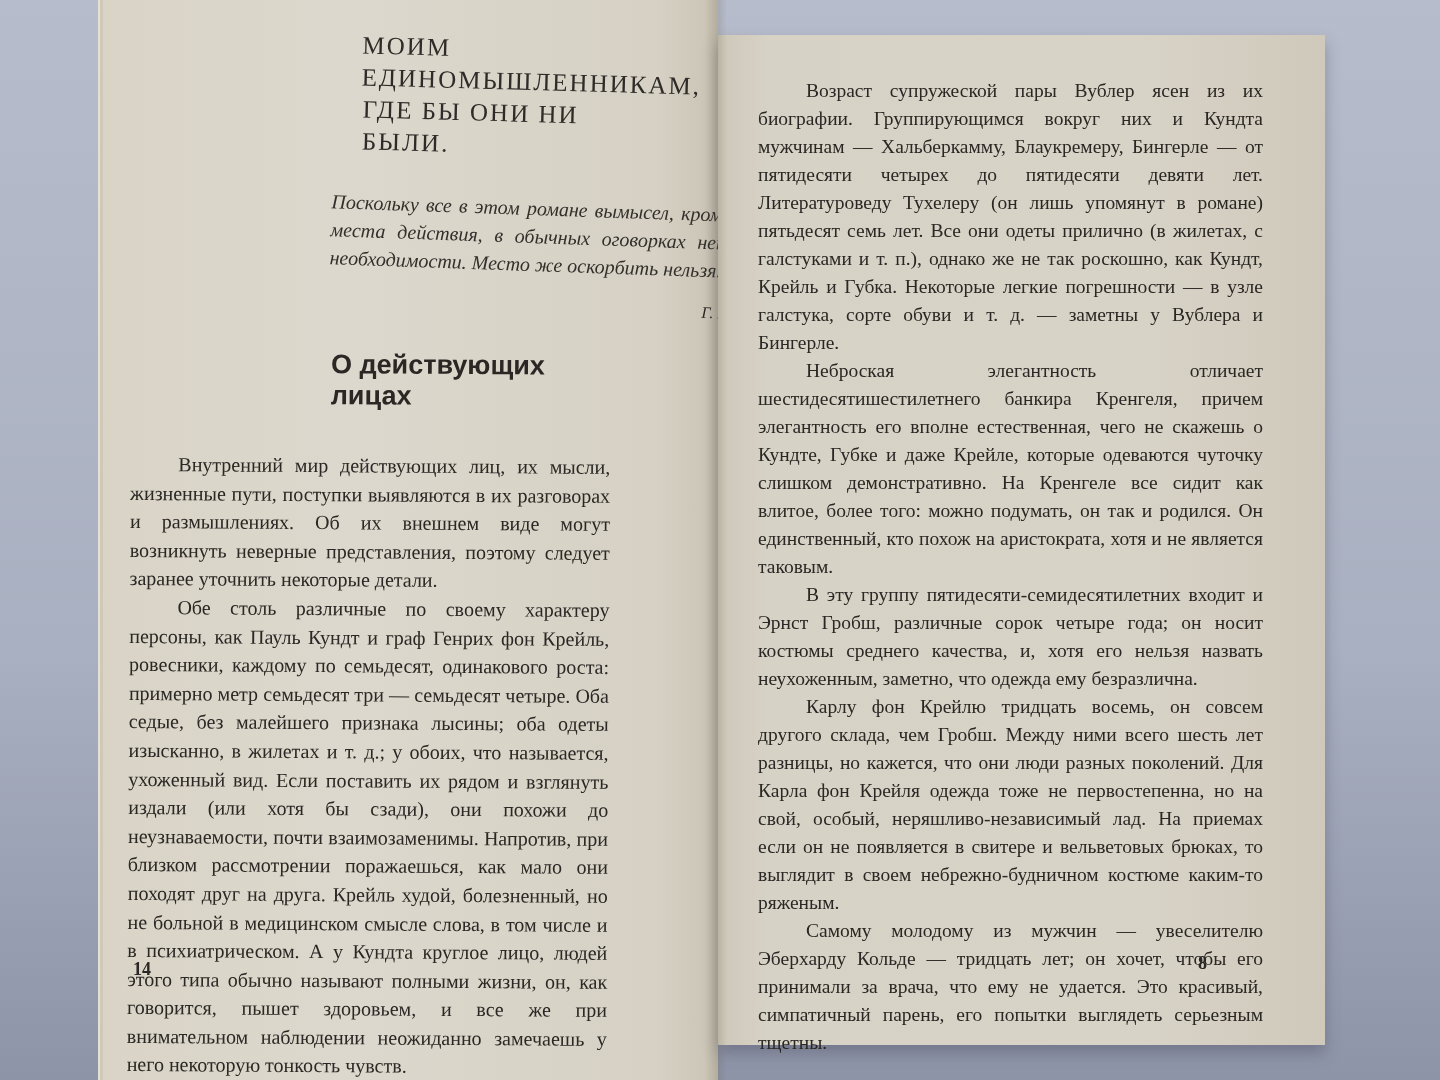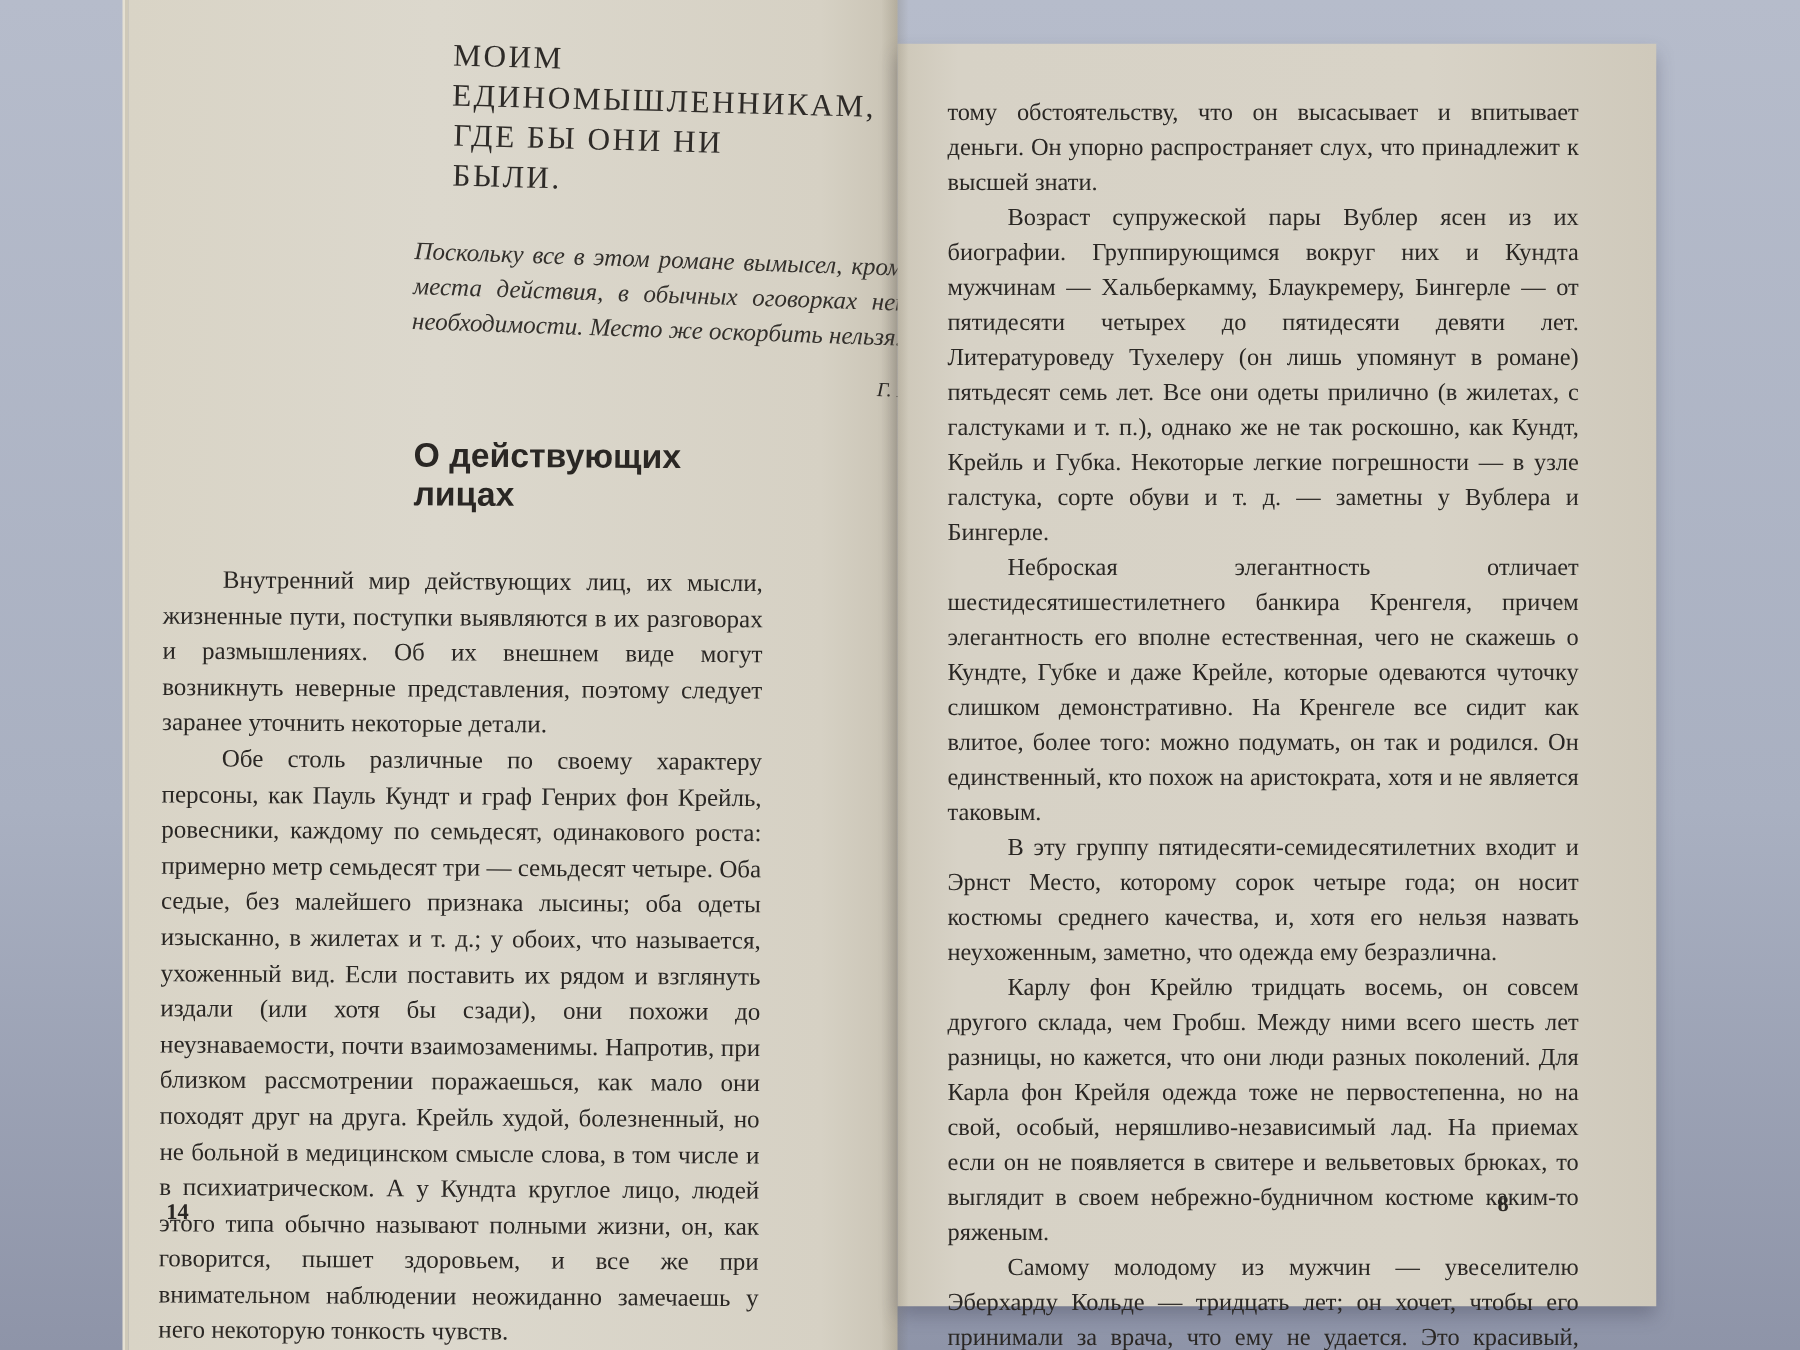--- a/index.html
+++ b/index.html
@@ -77,24 +77,23 @@
       <h2 class="section-title">О действующих лицах</h2>
       <p class="para indent">Внутренний мир действующих лиц, их мысли, жизненные пути, поступки выявляются в их разговорах и размышлениях. Об их внешнем виде могут возникнуть неверные представления, поэтому следует заранее уточнить некоторые детали.</p>
       <p class="para indent">Обе столь различные по своему характеру персоны, как Пауль Кундт и граф Генрих фон Крейль, ровесники, каждому по семьдесят, одинакового роста: примерно метр семьдесят три — семьдесят четыре. Оба седые, без малейшего признака лысины; оба одеты изысканно, в жилетах и т. д.; у обоих, что называется, ухоженный вид. Если поставить их рядом и взглянуть издали (или хотя бы сзади), они похожи до неузнаваемости, почти взаимозаменимы. Напротив, при близком рассмотрении поражаешься, как мало они походят друг на друга. Крейль худой, болезненный, но не больной в медицинском смысле слова, в том числе и в психиатрическом. А у Кундта круглое лицо, людей этого типа обычно называют полными жизни, он, как говорится, пышет здоровьем, и все же при внимательном наблюдении неожиданно замечаешь у него некоторую тонкость чувств.</p>
       <p class="para indent">Такая личность, как Губка, появляющийся ненадолго лишь один раз и действующий в остальном за кулисами, получил это прозвище отнюдь не из-за рыхлости. Он высок, ростом метр восемьдесят с небольшим, одевается, как Кундт и Крейль, и выглядит, несмотря на возраст (шестьдесят восемь), почти спортивно. Происхождение его неясно, еще никто не видел его документы. Возможно, он швейцарец, немец или австриец, а то и венгр или чех, говорящий по-немецки. Своим прозвищем Губка обязан</p>
     </div>
     <div class="page-number pn-left" style="left:30px;">14</div>
   </div>
 
   <div class="page page-right">
     <div class="content right-content">
-      <p class="para">тому обстоятельству, что он высасывает и впитывает деньги. Он упорно распространяет слух, что принадлежит к высшей знати.</p>
       <p class="para indent">Возраст супружеской пары Вублер ясен из их биографии. Группирующимся вокруг них и Кундта мужчинам — Хальберкамму, Блаукремеру, Бингерле — от пятидесяти четырех до пятидесяти девяти лет. Литературоведу Тухелеру (он лишь упомянут в романе) пятьдесят семь лет. Все они одеты прилично (в жилетах, с галстуками и т. п.), однако же не так роскошно, как Кундт, Крейль и Губка. Некоторые легкие погрешности — в узле галстука, сорте обуви и т. д. — заметны у Вублера и Бингерле.</p>
       <p class="para indent">Неброская элегантность отличает шестидесятишестилетнего банкира Кренгеля, причем элегантность его вполне естественная, чего не скажешь о Кундте, Губке и даже Крейле, которые одеваются чуточку слишком демонстративно. На Кренгеле все сидит как влитое, более того: можно подумать, он так и родился. Он единственный, кто похож на аристократа, хотя и не является таковым.</p>
-      <p class="para indent">В эту группу пятидесяти-семидесятилетних входит и Эрнст Место, которому сорок четыре года; он носит костюмы среднего качества, и, хотя его нельзя назвать неухоженным, заметно, что одежда ему безразлична.</p>
+      <p class="para indent">В эту группу пятидесяти-семидесятилетних входит и Эрнст Гробш, различные сорок четыре года; он носит костюмы среднего качества, и, хотя его нельзя назвать неухоженным, заметно, что одежда ему безразлична.</p>
       <p class="para indent">Карлу фон Крейлю тридцать восемь, он совсем другого склада, чем Гробш. Между ними всего шесть лет разницы, но кажется, что они люди разных поколений. Для Карла фон Крейля одежда тоже не первостепенна, но на свой, особый, неряшливо-независимый лад. На приемах если он не появляется в свитере и вельветовых брюках, то выглядит в своем небрежно-будничном костюме каким-то ряженым.</p>
       <p class="para indent">Самому молодому из мужчин — увеселителю Эберхарду Кольде — тридцать лет; он хочет, чтобы его принимали за врача, что ему не удается. Это красивый, симпатичный парень, его попытки выглядеть серьезным тщетны.</p>
 
     </div>
     <div class="page-number pn-right">8</div>
   </div>
 
   <div class="gutter"></div>
 </div>
 

